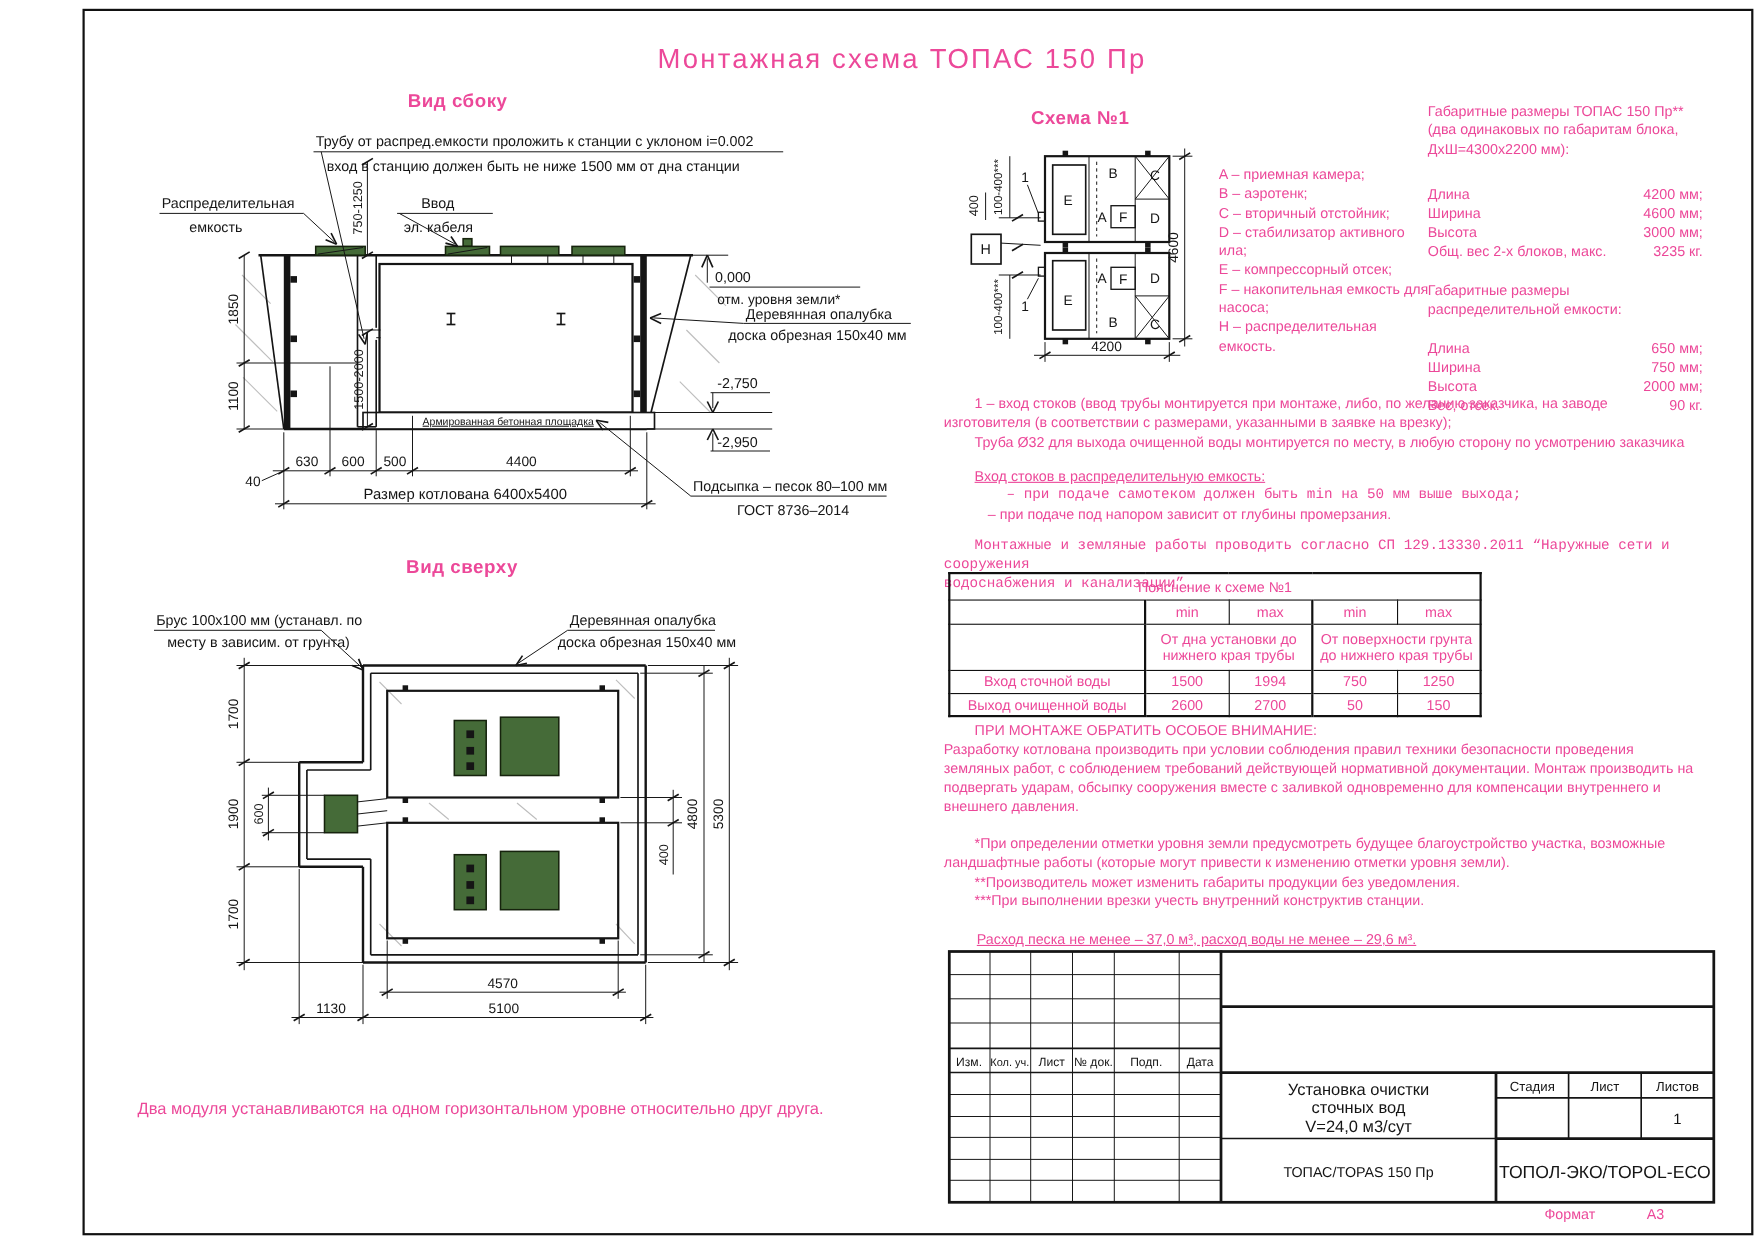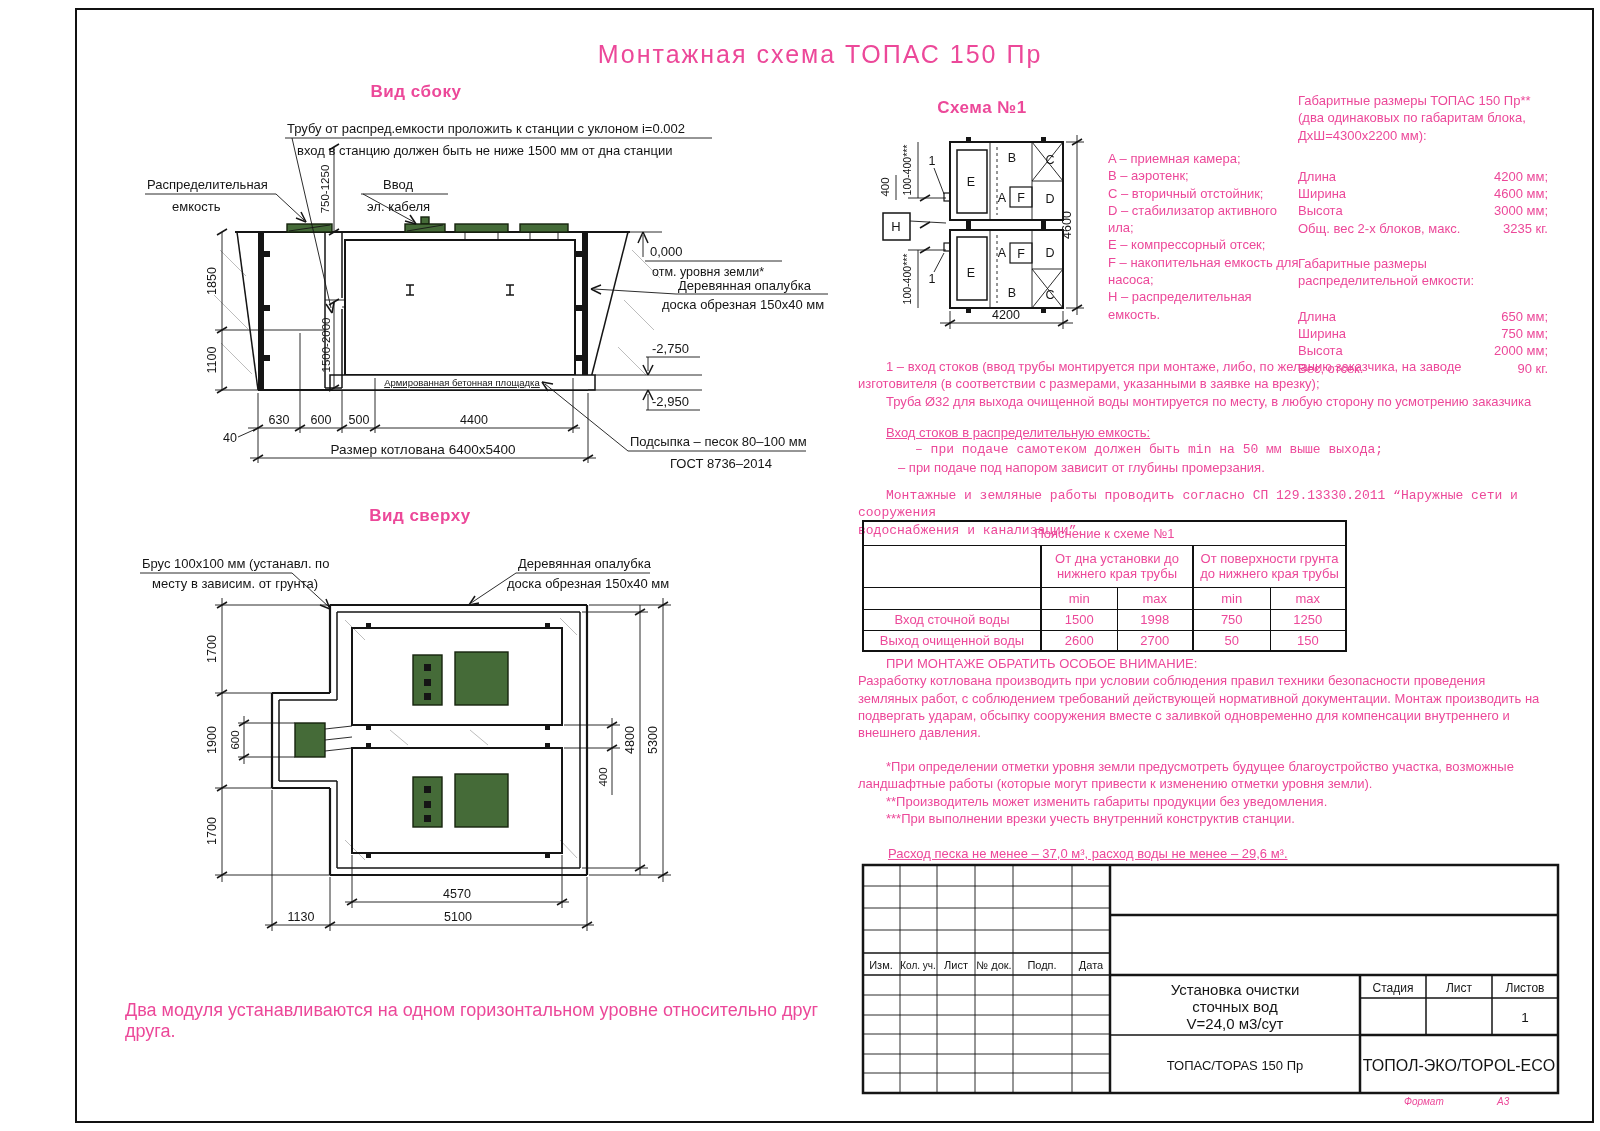--- a/index.html
+++ b/index.html
@@ -2,21 +2,21 @@
 <html><head>
 <meta charset="utf-8">
 <style>
   html,body{margin:0;padding:0;background:#ffffff;}
   #page{position:relative;width:1600px;height:1131px;background:#fff;overflow:hidden;
         font-family:"Liberation Sans","DejaVu Sans",sans-serif;color:#ec4899;}
   #frame{position:absolute;left:75px;top:8px;width:1515px;height:1111px;border:2px solid #111;}
   .abs{position:absolute;}
   .ctr{text-align:center;}
   .t13{font-size:13px;line-height:17.3px;}
-  .t12{font-size:10px;font-style:italic;}
+  .t12{font-size:13px;}
   .t17{font-size:17px;font-weight:bold;letter-spacing:.5px;}
   .ind{text-indent:28px;}
   .ul{text-decoration:underline;}
   svg{position:absolute;overflow:visible;}
   svg line,svg rect,svg path,svg polyline,svg polygon{stroke:#151515;fill:none;}
   svg text{font-family:"Liberation Sans","DejaVu Sans",sans-serif;fill:#151515;stroke:none;}
   .thin{stroke-width:0.9;}
   .med{stroke-width:1.5;}
   .bold{stroke-width:2.2;}
   .hatch{stroke:#bdbdbd;stroke-width:1;}
@@ -401,42 +401,42 @@
         <col style="width:178px">
         <col style="width:76px">
         <col style="width:76px">
         <col style="width:77px">
         <col style="width:76px">
       </colgroup>
     <tbody>
         <tr style="height:24px;">
           <td colspan="5">Пояснение к схеме №1</td>
         </tr>
+    <tr style="height:22px;">
+      <td></td>
+      <td class="hv">min</td>
+      <td>max</td>
+      <td class="hv">min</td>
+      <td>max</td>
+    </tr>
     <tr style="height:42px;">
       <td></td>
       <td colspan="2" class="hv">
         <div>От дна установки до</div>
         <div>нижнего края трубы</div>
       </td>
       <td colspan="2" class="hv">
         <div>От поверхности грунта</div>
         <div>до нижнего края трубы</div>
       </td>
     </tr>
-    <tr style="height:22px;">
-      <td></td>
-      <td class="hv">min</td>
-      <td>max</td>
-      <td class="hv">min</td>
-      <td>max</td>
-    </tr>
     <tr style="height:21px;">
       <td>Вход сточной воды</td>
       <td class="hv">1500</td>
-      <td>1998</td>
+      <td>1994</td>
       <td class="hv">750</td>
       <td>1250</td>
     </tr>
     <tr style="height:21px;">
       <td>Выход очищенной воды</td>
       <td class="hv">2600</td>
       <td>2700</td>
       <td class="hv">50</td>
       <td>150</td>
     </tr>
@@ -591,21 +591,21 @@
     <g>
       <text class="lbl" x="378" y="28">Деревянная опалубка</text>
       <line class="thin" x1="376" y1="33" x2="510" y2="33"></line>
       <text class="lbl" x="367" y="48">доска обрезная 150x40 мм</text>
       <line class="thin" x1="376" y1="33" x2="331" y2="63"></line>
       <line class="med" x1="329" y1="65" x2="339" y2="63"></line>
       <line class="med" x1="329" y1="65" x2="335" y2="56"></line>
     </g>
   </svg>
 
-  <div class="abs" style="left:125px;top:1000px;width:700px;font-size:18px;">Два модуля устанавливаются на одном горизонтальном уровне относительно друг друга.</div>
+  <div class="abs" style="left:125px;top:1000px;width:700px;font-size:15px;">Два модуля устанавливаются на одном горизонтальном уровне относительно друг друга.</div>
 
   <svg style="left:862px;top:864px;" width="697" height="230" viewBox="0 0 697 230">
     <rect x="1" y="1" width="695" height="228" stroke-width="2.5"></rect>
     <line stroke-width="2.5" x1="248" y1="0" x2="248" y2="229"></line>
 
     <line class="thin" x1="38" y1="1" x2="38" y2="229"></line>
     <line class="thin" x1="75" y1="1" x2="75" y2="229"></line>
     <line class="thin" x1="113" y1="1" x2="113" y2="229"></line>
     <line class="thin" x1="151" y1="1" x2="151" y2="229"></line>
     <line class="thin" x1="210" y1="1" x2="210" y2="229"></line>

